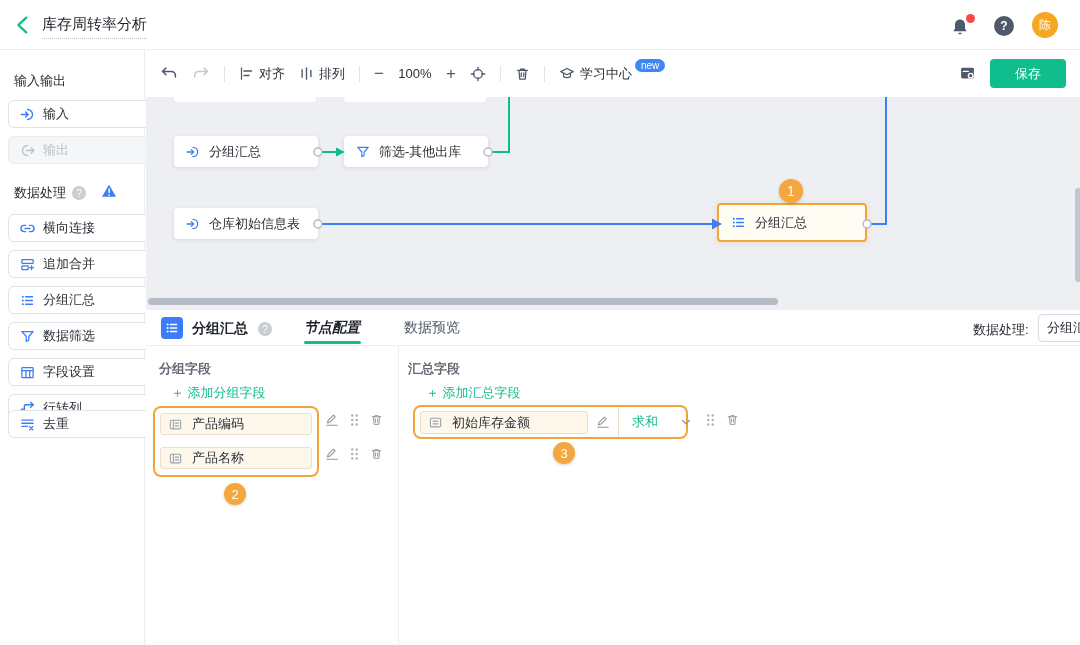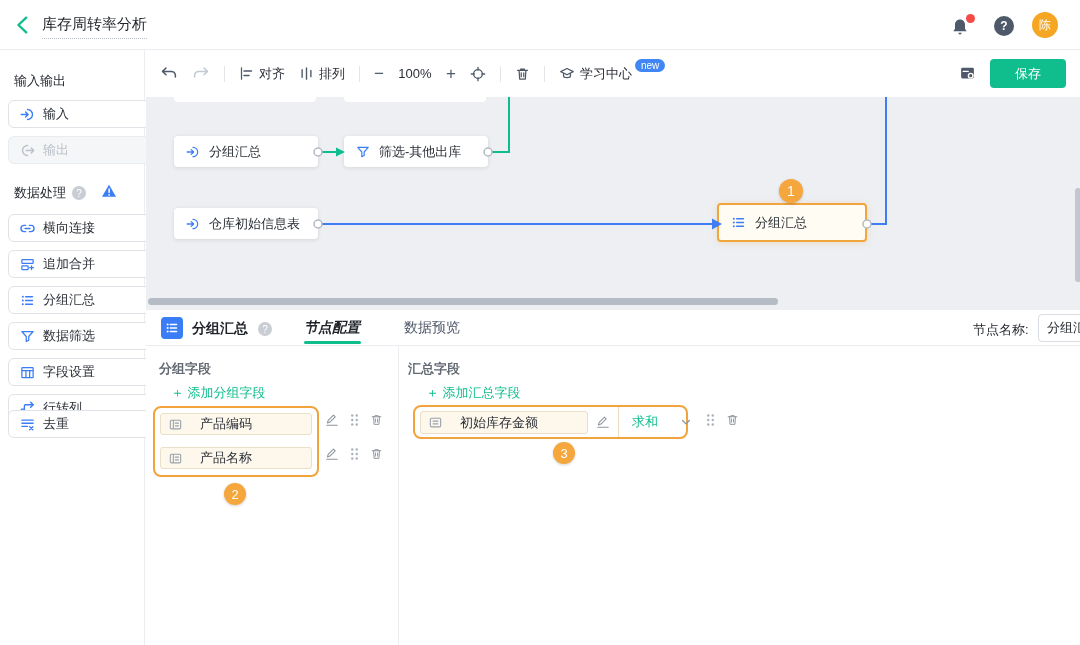--- a/index.html
+++ b/index.html
@@ -56,21 +56,21 @@
   .tab{position:absolute;top:9px;font-size:14px;color:#4e5969;cursor:pointer;}
   .tab.active{color:#1f2329;font-weight:bold;}
   .tab-underline{position:absolute;left:158px;top:31px;width:57px;height:3px;border-radius:2px;background:#10bd8d;}
   .name-label{position:absolute;left:827px;top:11px;color:#1f2329;}
   .name-input{position:absolute;left:892px;top:4px;width:70px;height:28px;border:1px solid #d8dce3;border-radius:4px;
               box-sizing:border-box;line-height:26px;padding:0 8px;background:#fff;overflow:hidden;white-space:nowrap;}
   .col-div{position:absolute;left:252px;top:36px;bottom:0;width:1px;background:#ebedf0;}
   .field-sec-label{position:absolute;color:#646a73;font-weight:bold;}
   .add-link{position:absolute;color:#10bd8d;cursor:pointer;}
   .hl-box{position:absolute;border:2px solid #f2a33c;border-radius:8px;box-sizing:border-box;}
-  .field-chip{position:absolute;background:#fdf7ec;border:1px solid #eadfc8;border-radius:3px;display:flex;align-items:center;gap:18px;
+  .field-chip{position:absolute;background:#fdf7ec;border:1px solid #eadfc8;border-radius:3px;display:flex;align-items:center;gap:10px;
               padding:0 8px;box-sizing:border-box;height:22px;color:#2a2f36;cursor:pointer;}
   .row-icons{position:absolute;display:flex;align-items:center;gap:11px;}
   .icon-btn{cursor:pointer;display:flex;align-items:center;}
   .agg-box{position:absolute;display:flex;align-items:center;}
   .agg-value{color:#10bd8d;margin-right:22px;cursor:pointer;}
 </style>
 </head>
 <body>
 
 <div class="page">
@@ -305,21 +305,21 @@
             <circle cx="4.5" cy="12" r="1.8" fill="#fff"></circle>
             <circle cx="4.5" cy="18" r="1.8" fill="#fff"></circle>
             <path d="M9 6h11M9 12h11M9 18h11" stroke="#fff" stroke-width="2.4" stroke-linecap="round"></path>
           </svg>
       </div>
       <div class="panel-title">分组汇总</div>
       <div class="panel-help qmark">?</div>
       <div class="tab active" style="left:158px;font-style:italic;">节点配置</div>
       <div class="tab" style="left:258px;">数据预览</div>
       <div class="tab-underline"></div>
-      <div class="name-label">节点名称:</div>
+      <div class="name-label">数据处理:</div>
       <div class="name-input">分组汇总</div>
     </div>
 
     <div class="col-div"></div>
 
     <div class="field-sec-label" style="left:13px;top:50px;">分组字段</div>
     <div class="add-link" style="left:25px;top:74px;">＋ 添加分组字段</div>
 
     <div class="hl-box" style="left:7px;top:96px;width:166px;height:71px;">
       <div class="field-chip" style="left:5px;top:5px;width:152px;">

